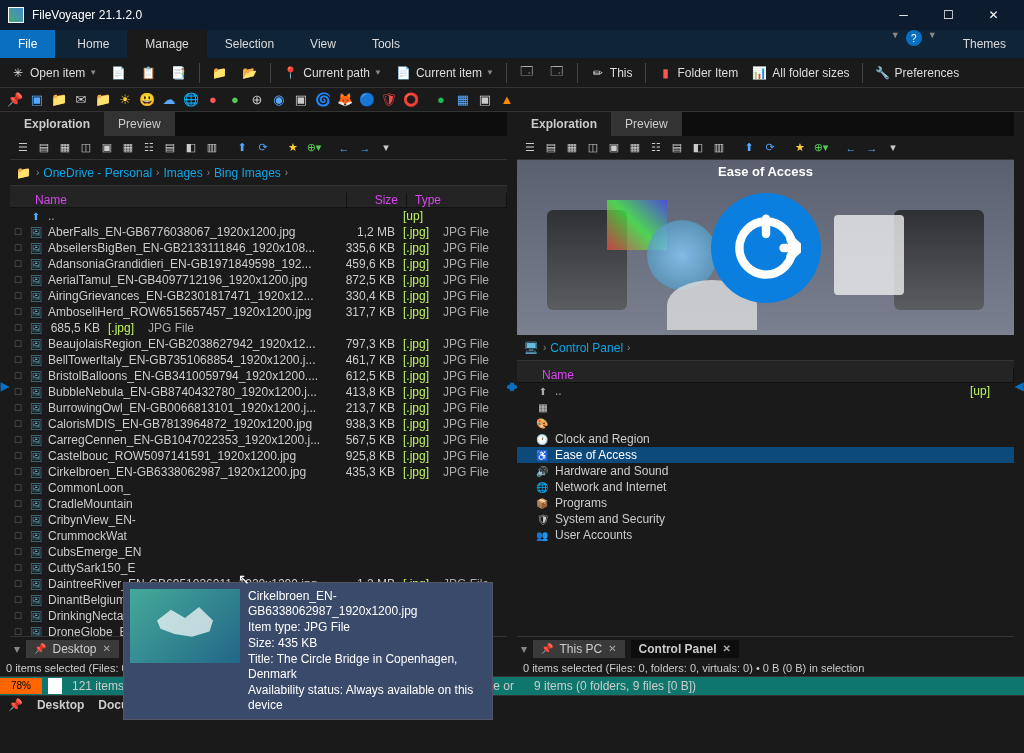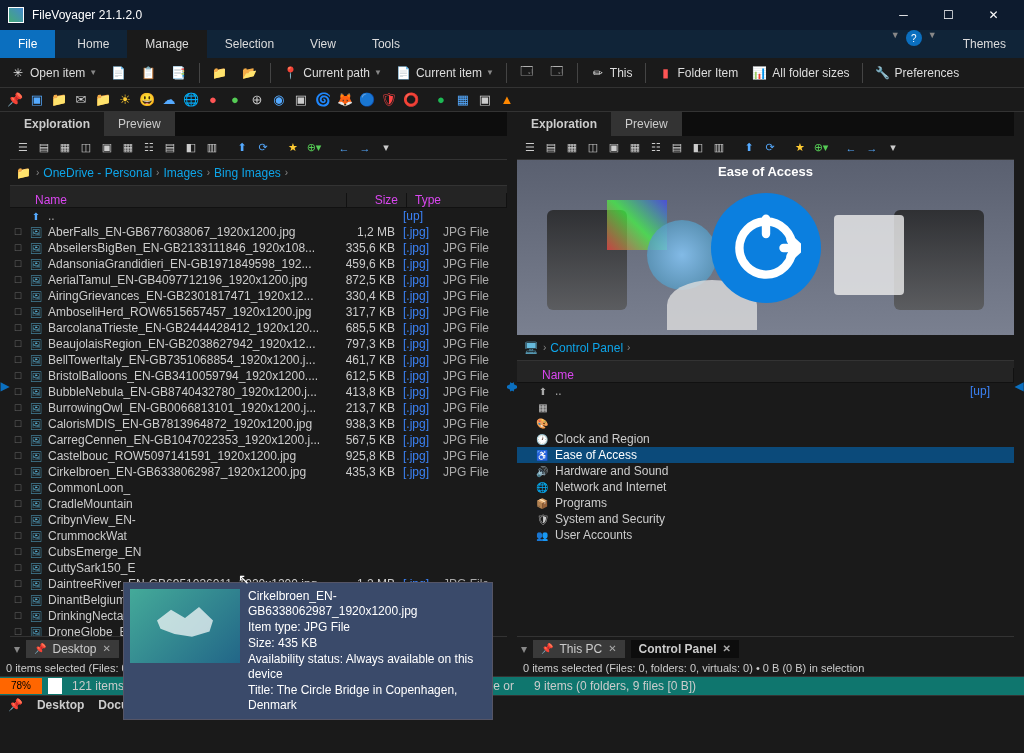--- a/index.html
+++ b/index.html
@@ -36,21 +36,21 @@
 .listhead .col{padding:0 8px;border-right:1px solid #111}
 .filelist{flex:1;overflow-y:auto;overflow-x:hidden;background:#1a1a1a;position:relative}
 .filelist::-webkit-scrollbar{width:16px;background:#1a1a1a}
 .filelist::-webkit-scrollbar-thumb{background:#444}
 .row{height:16px;display:flex;align-items:center;padding:0 4px;font-size:12px;color:#ccc;white-space:nowrap}
 .row.selected{background:#0b4a7a;color:#fff}
 .row .chk{width:14px;font-size:9px;color:#666}
 .row .fic{width:16px;height:14px;margin-right:4px;display:inline-flex;align-items:center;justify-content:center;font-size:10px}
 .row .fname{flex:1;overflow:hidden;text-overflow:ellipsis}
 .row .fsize{width:60px;text-align:right;padding-right:8px}
-.row .fext{width:40px;color:#3b82f6}
+.row .fext{width:40px;color:#bef264}
 .row .ftype{width:60px;color:#aaa}
 .uprow{color:#aaa}
 .preview{height:175px;background:linear-gradient(180deg,#5a6070,#7a8090);display:flex;align-items:center;justify-content:center;position:relative;overflow:hidden}
 .preview .ptitle{position:absolute;top:4px;width:100%;text-align:center;font-weight:600;color:#fff;font-size:13px}
 .preview .bigicon{width:110px;height:110px;border-radius:55px;background:#0b7fdf;display:flex;align-items:center;justify-content:center;color:#fff;font-size:60px;position:relative;z-index:2}
 .preview .bg{position:absolute;opacity:0.8}
 .loctabs{height:24px;background:#1a1a1a;display:flex;align-items:center;gap:6px;padding:0 4px;border-top:1px solid #333}
 .loctab{padding:2px 8px;background:#3a3a3a;display:flex;align-items:center;gap:6px;font-size:12px;cursor:pointer}
 .loctab.active{background:#0d0d0d;font-weight:600}
 .loctab .x{font-size:10px;color:#aaa}
@@ -284,21 +284,20 @@
           <span class="chk">☐</span>
           <span class="fic ico-img">🖼</span>
           <span class="fname">AmboseliHerd_ROW6515657457_1920x1200.jpg</span>
           <span class="fsize">317,7 KB</span>
           <span class="fext">[.jpg]</span>
           <span class="ftype">JPG File</span>
         </div>
         <div class="row">
           <span class="chk">☐</span>
           <span class="fic ico-img">🖼</span>
-          <span class="fname">BarcolanaTrieste_EN-GB2444428412_1920x120...</span>
           <span class="fsize">685,5 KB</span>
           <span class="fext">[.jpg]</span>
           <span class="ftype">JPG File</span>
         </div>
         <div class="row">
           <span class="chk">☐</span>
           <span class="fic ico-img">🖼</span>
           <span class="fname">BeaujolaisRegion_EN-GB2038627942_1920x12...</span>
           <span class="fsize">797,3 KB</span>
           <span class="fext">[.jpg]</span>
@@ -586,22 +585,22 @@
   </div>
 
   <div style="width:10px;display:flex;align-items:center;justify-content:center;color:#0b6fbf">◀</div>
 
   <div class="tooltip">
     <div class="thumb"></div>
     <div class="info">
       <div>Cirkelbroen_EN-GB6338062987_1920x1200.jpg</div>
       <div>Item type: JPG File</div>
       <div>Size: 435 KB</div>
+      <div>Title: The Circle Bridge in Copenhagen, Denmark</div>
       <div>Availability status: Always available on this device</div>
-      <div>Title: The Circle Bridge in Copenhagen, Denmark</div>
     </div>
   </div>
   <div class="cursor">↖</div>
 </div>
 
 <div class="bottombars">
   <div class="shared-status">
     <div class="half">0 items selected (Files: 0, folders: 0, virtuals: 0) • 0 B (0 B) in selection</div>
     <div class="half" style="padding-left:16px">0 items selected (Files: 0, folders: 0, virtuals: 0) • 0 B (0 B) in selection</div>
   </div>

